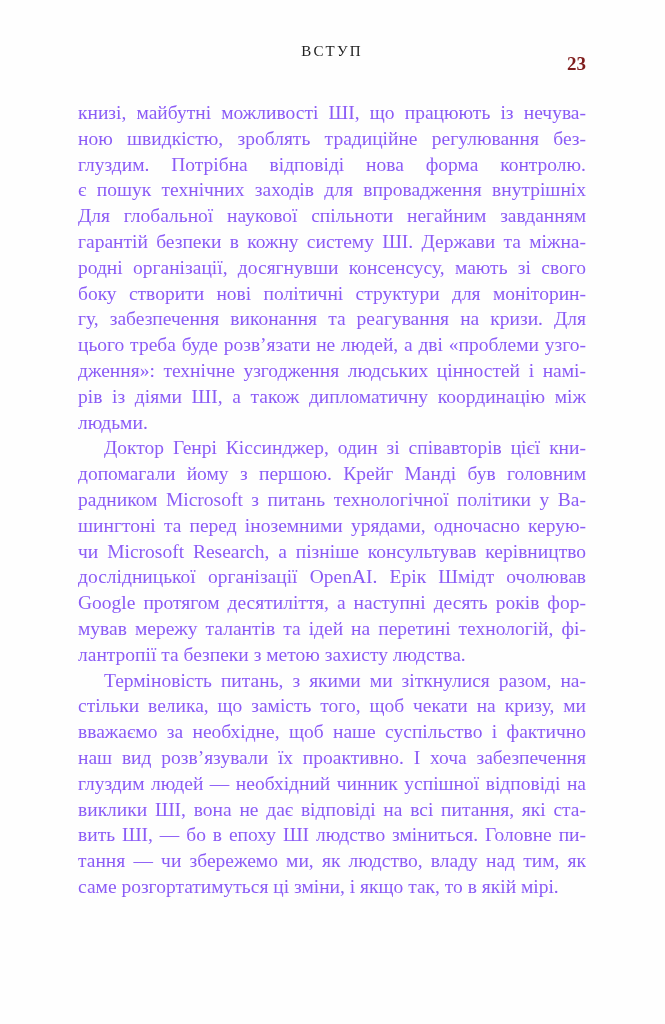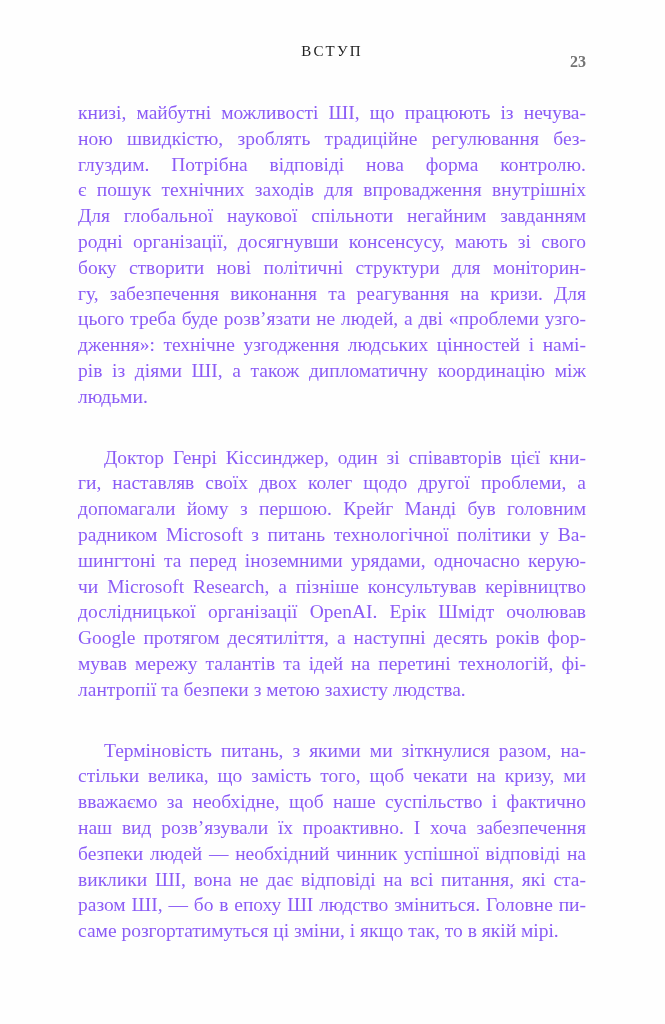--- a/index.html
+++ b/index.html
@@ -35,24 +35,24 @@
     font-size: 15px;
     line-height: 1;
     letter-spacing: 2.2px;
     color: #222222;
     white-space: nowrap;
   }
   .page-number {
     position: absolute;
     right: 0;
     top: 10px;
-    font-size: 16px;
+    font-size: 19px;
     line-height: 1;
     font-weight: bold;
-    color: #737373;
+    color: #7f1d1d;
   }
   .body-text {
     position: absolute;
     left: 78px;
     top: 100px;
     width: 508px;
     font-size: 19.5px;
     color: #8b5cf6;
   }
   .line {
@@ -61,59 +61,59 @@
     overflow: hidden;
     text-align: justify;
     text-align-last: justify;
     white-space: normal;
   }
   .line.para-end {
     text-align-last: left;
   }
   .line.indent {
     text-indent: 26px;
-    margin-top: 35px;
   }
 </style>
 </head>
 <body>
 
 <div class="page">
 
   <header class="page-header">
     <span class="running-head">ВСТУП</span>
     <span class="page-number">23</span>
   </header>
 
   <main class="body-text" id="body-text">
       <div class="line">книзі, майбутні можливості ШІ, що працюють із нечува-</div>
       <div class="line">ною швидкістю, зроблять традиційне регулювання без-</div>
       <div class="line">глуздим. Потрібна відповіді нова форма контролю.</div>
       <div class="line">є пошук технічних заходів для впровадження внутрішніх</div>
       <div class="line">Для глобальної наукової спільноти негайним завданням</div>
+      <div class="line">гарантій безпеки в кожну систему ШІ. Держави та міжна-</div>
       <div class="line">родні організації, досягнувши консенсусу, мають зі свого</div>
       <div class="line">боку створити нові політичні структури для моніторин-</div>
       <div class="line">гу, забезпечення виконання та реагування на кризи. Для</div>
       <div class="line">цього треба буде розв’язати не людей, а дві «проблеми узго-</div>
       <div class="line">дження»: технічне узгодження людських цінностей і намі-</div>
       <div class="line">рів із діями ШІ, а також дипломатичну координацію між</div>
       <div class="line para-end">людьми.</div>
       <div class="line indent">Доктор Генрі Кіссинджер, один зі співавторів цієї кни-</div>
-      <div class="line">ги, наставляв своїх двох колег щодо другої проблеми, а</div>
       <div class="line">допомагали йому з першою. Крейг Манді був головним</div>
       <div class="line">радником Microsoft з питань технологічної політики у Ва-</div>
       <div class="line">шингтоні та перед іноземними урядами, одночасно керую-</div>
       <div class="line">чи Microsoft Research, а пізніше консультував керівництво</div>
       <div class="line">дослідницької організації OpenAI. Ерік Шмідт очолював</div>
       <div class="line">Google протягом десятиліття, а наступні десять років фор-</div>
       <div class="line">мував мережу талантів та ідей на перетині технологій, фі-</div>
       <div class="line para-end">лантропії та безпеки з метою захисту людства.</div>
       <div class="line indent">Терміновість питань, з якими ми зіткнулися разом, на-</div>
       <div class="line">стільки велика, що замість того, щоб чекати на кризу, ми</div>
       <div class="line">вважаємо за необхідне, щоб наше суспільство і фактично</div>
       <div class="line">наш вид розв’язували їх проактивно. І хоча забезпечення</div>
-      <div class="line">безпеки людей — необхідний чинник успішної відповіді на</div>
+      <div class="line">глуздим людей — необхідний чинник успішної відповіді на</div>
       <div class="line">виклики ШІ, вона не дає відповіді на всі питання, які ста-</div>
-      <div class="line">разом ШІ, — бо в епоху ШІ людство зміниться. Головне пи-</div>
+      <div class="line">вить ШІ, — бо в епоху ШІ людство зміниться. Головне пи-</div>
+      <div class="line">тання — чи збережемо ми, як людство, владу над тим, як</div>
       <div class="line para-end">саме розгортатимуться ці зміни, і якщо так, то в якій мірі.</div>
     </main>
 
 </div>
 
 </body></html>

